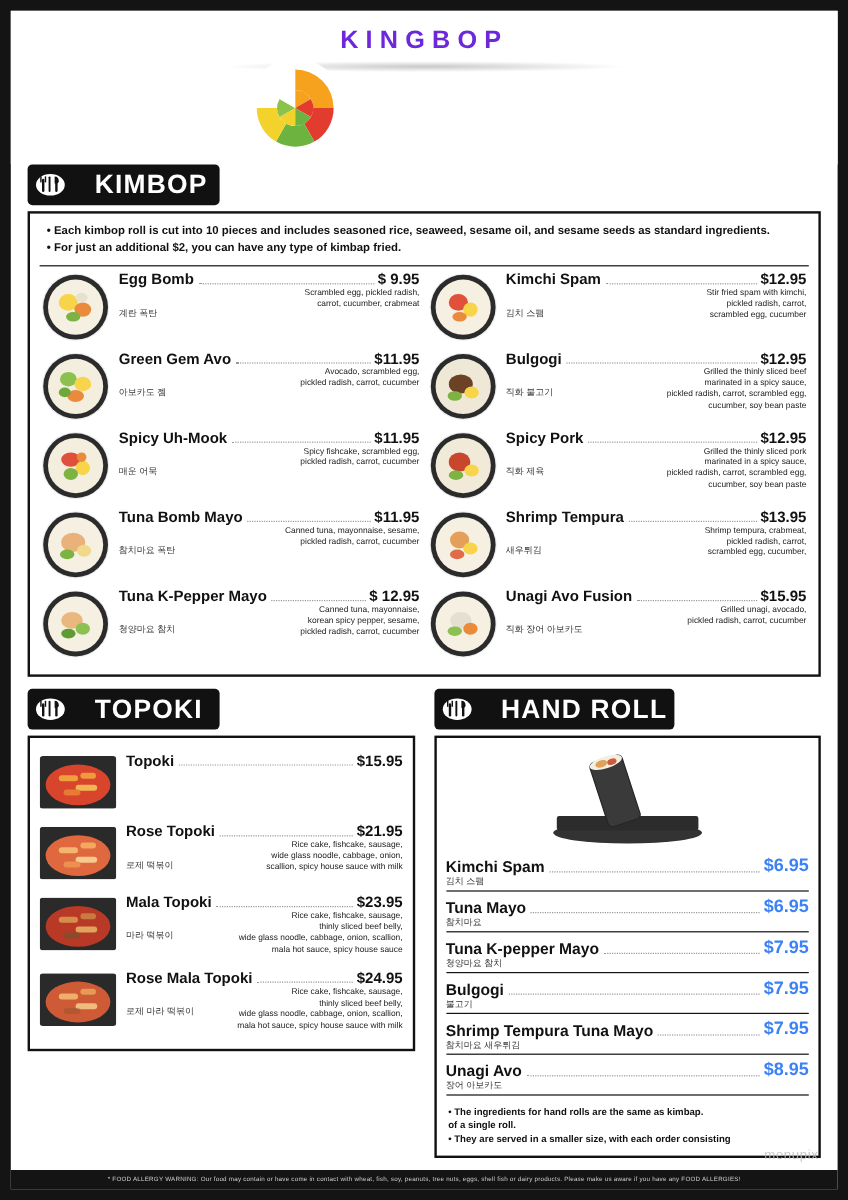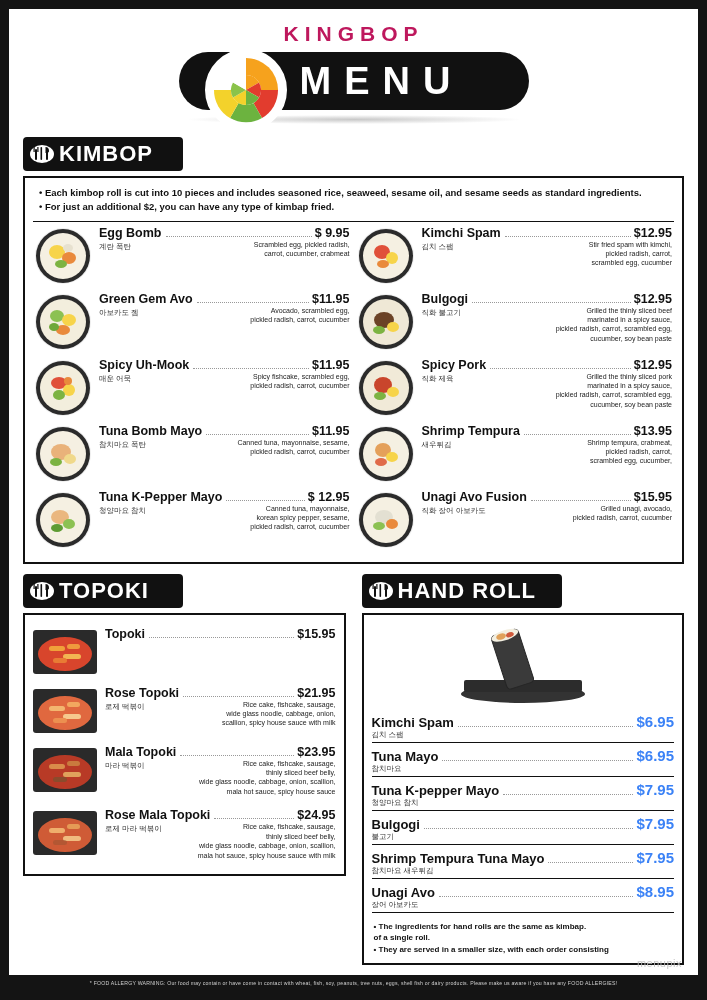--- a/index.html
+++ b/index.html
@@ -18,21 +18,21 @@
   }
   
   .header{
     position:relative;
     height:128px;
     background:#fff;
     text-align:center;
   }
   .brand{
     font-size:21px;font-weight:bold;letter-spacing:6px;
-    color:#be185d;padding-top:13px;
+    color:#6d28d9;padding-top:13px;
   }
   .menu-pill{
     position:relative;
     margin:6px auto 0 auto;
     width:350px;height:58px;
     background:#111;
     border-radius:29px;
     display:flex;align-items:center;justify-content:center;
   }
   .menu-word{
@@ -59,21 +59,21 @@
     height:34px;
     margin-left:14px;
   }
   .sec-tab .tab-bg{
     position:absolute;left:0;top:0;height:34px;
     background:#111;border-radius:4px;
   }
   .sec-tab .tab-txt{
     position:relative;
     color:#fff;font-size:22px;font-weight:bold;letter-spacing:1px;
-    padding-left:36px;
+    padding-left:56px;
   }
   .utensil{
     position:absolute;left:6px;top:4px;width:26px;height:26px;
   }
   
   .kimbop-box{
     margin:5px 14px 0 14px;
     border:2px solid #111;
     padding:8px 6px 10px 6px;
     box-sizing:border-box;
@@ -107,21 +107,21 @@
   }
   .dots{
     flex:1;border-bottom:1px dotted #999;margin:0 3px 3px 4px;height:9px;
   }
   .iprice{font-size:12.5px;font-weight:bold;color:#111;white-space:nowrap;}
   .kor{font-size:7.5px;color:#333;margin-top:2px;}
   .desc{
     font-size:7px;color:#222;line-height:1.35;text-align:right;margin-top:-8px;
   }
   .kor-desc-row{display:flex;justify-content:space-between;align-items:flex-start;}
-  .kor-desc-row .kor{margin-top:2px;white-space:nowrap;}
+  .kor-desc-row .kor{margin-top:16px;white-space:nowrap;}
   .kor-desc-row .desc{margin-top:0;max-width:160px;}
   
   .bottom{
     display:flex;margin-top:10px;
   }
   .bcol{width:50%;box-sizing:border-box;}
   .bcol.left{padding-left:0;}
   .box{
     border:2px solid #111;
     margin:5px 8px 0 14px;
@@ -157,23 +157,20 @@
     font-size:11px;color:#bdbdbd;opacity:.85;letter-spacing:.5px;
   }
 </style>
 </head>
 <body>
 
 <div class="page">
 
   <div class="header">
     <div class="brand">KINGBOP</div>
-    <div class="menu-pill">
-      <div class="menu-word">MENU</div>
-    </div>
     <div class="logo">
       <svg width="76" height="76" viewBox="0 0 76 76">
         <circle cx="38" cy="38" r="36" fill="#ffffff"></circle>
         <path d="M38 6 A32 32 0 0 1 70 38 L38 38 Z" fill="#f6a21d"></path>
         <path d="M70 38 A32 32 0 0 1 54 66 L38 38 Z" fill="#e23c2e"></path>
         <path d="M54 66 A32 32 0 0 1 22 66 L38 38 Z" fill="#6cb33f"></path>
         <path d="M22 66 A32 32 0 0 1 6 38 L38 38 Z" fill="#f3d22b"></path>
         <path d="M6 38 A32 32 0 0 1 38 6 L38 38 Z" fill="#ffffff"></path>
         <circle cx="38" cy="38" r="15" fill="#ffffff"></circle>
         <path d="M38 23 a15 15 0 0 1 13 7.5 l-13 7.5 z" fill="#f6a21d"></path>

